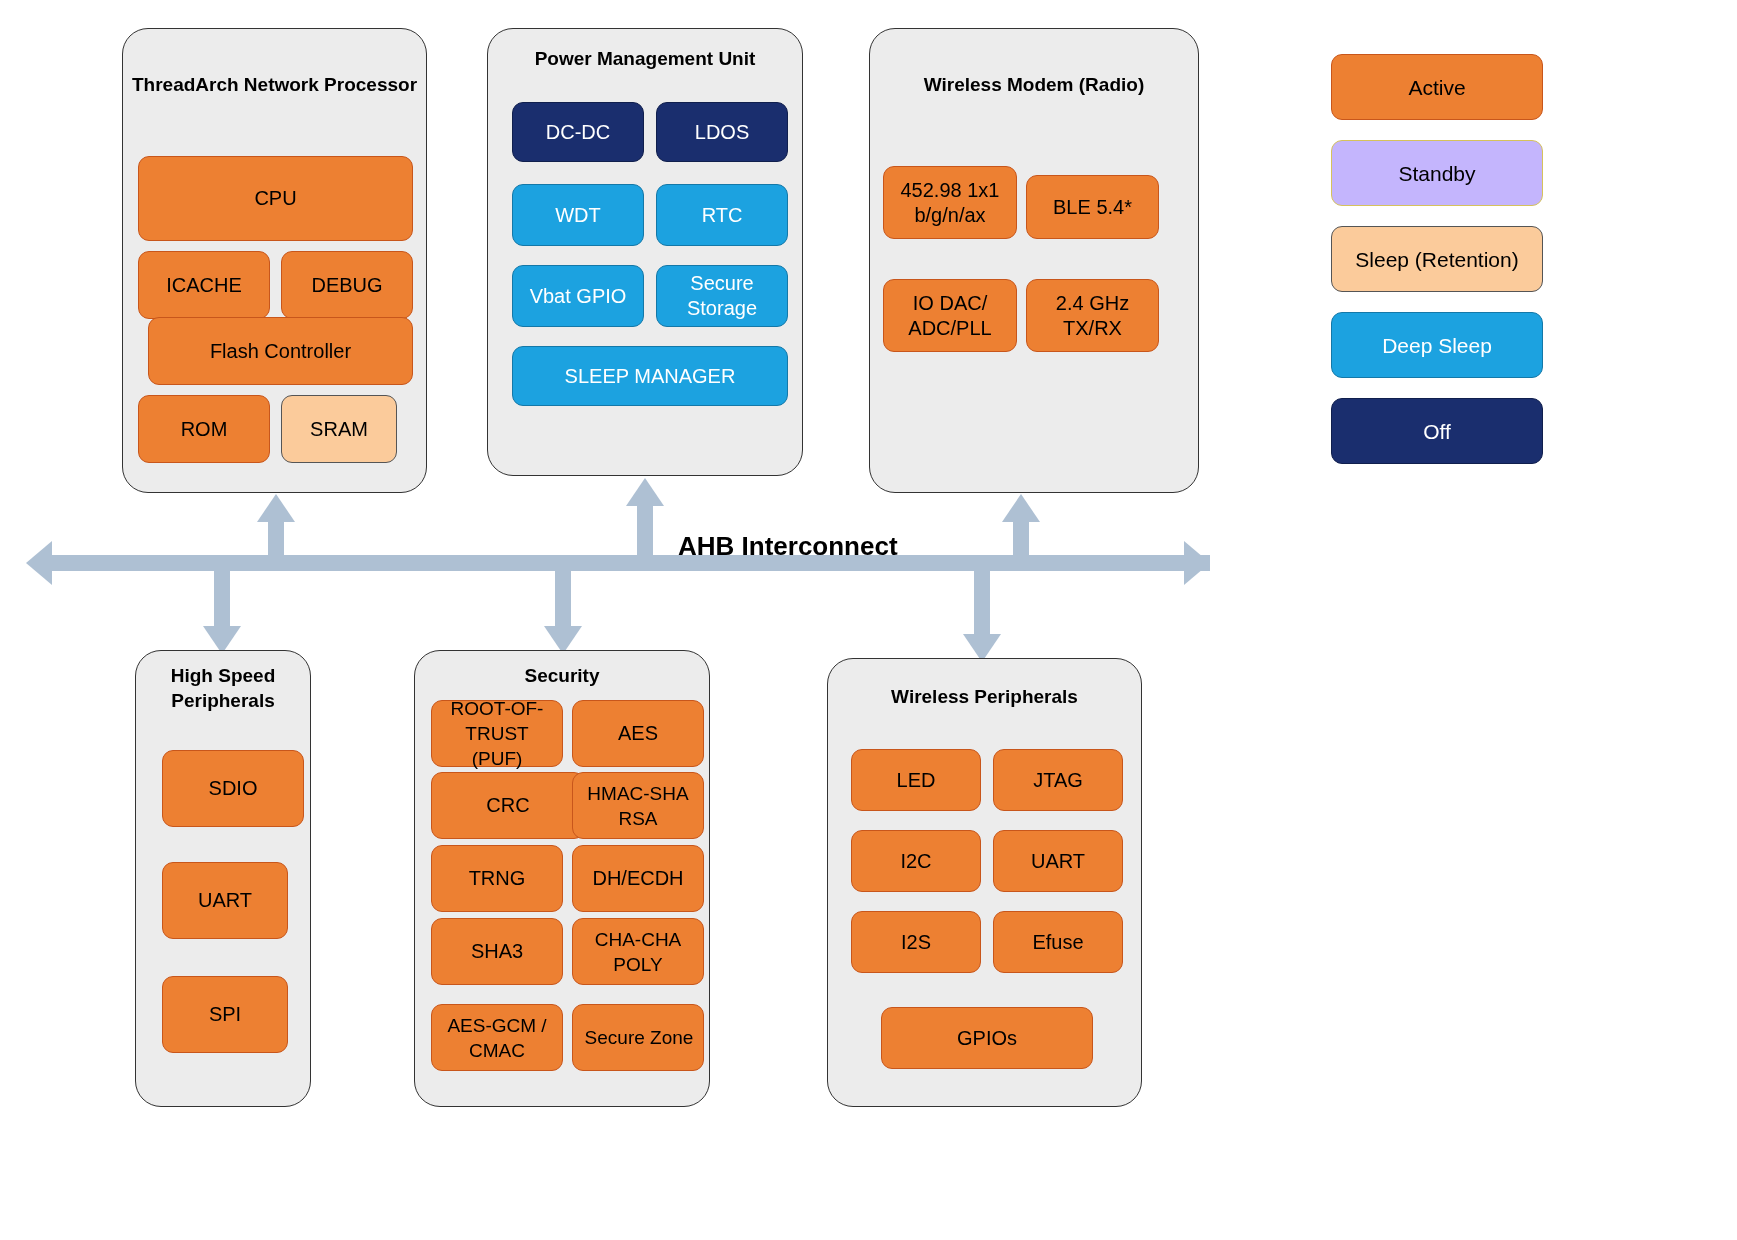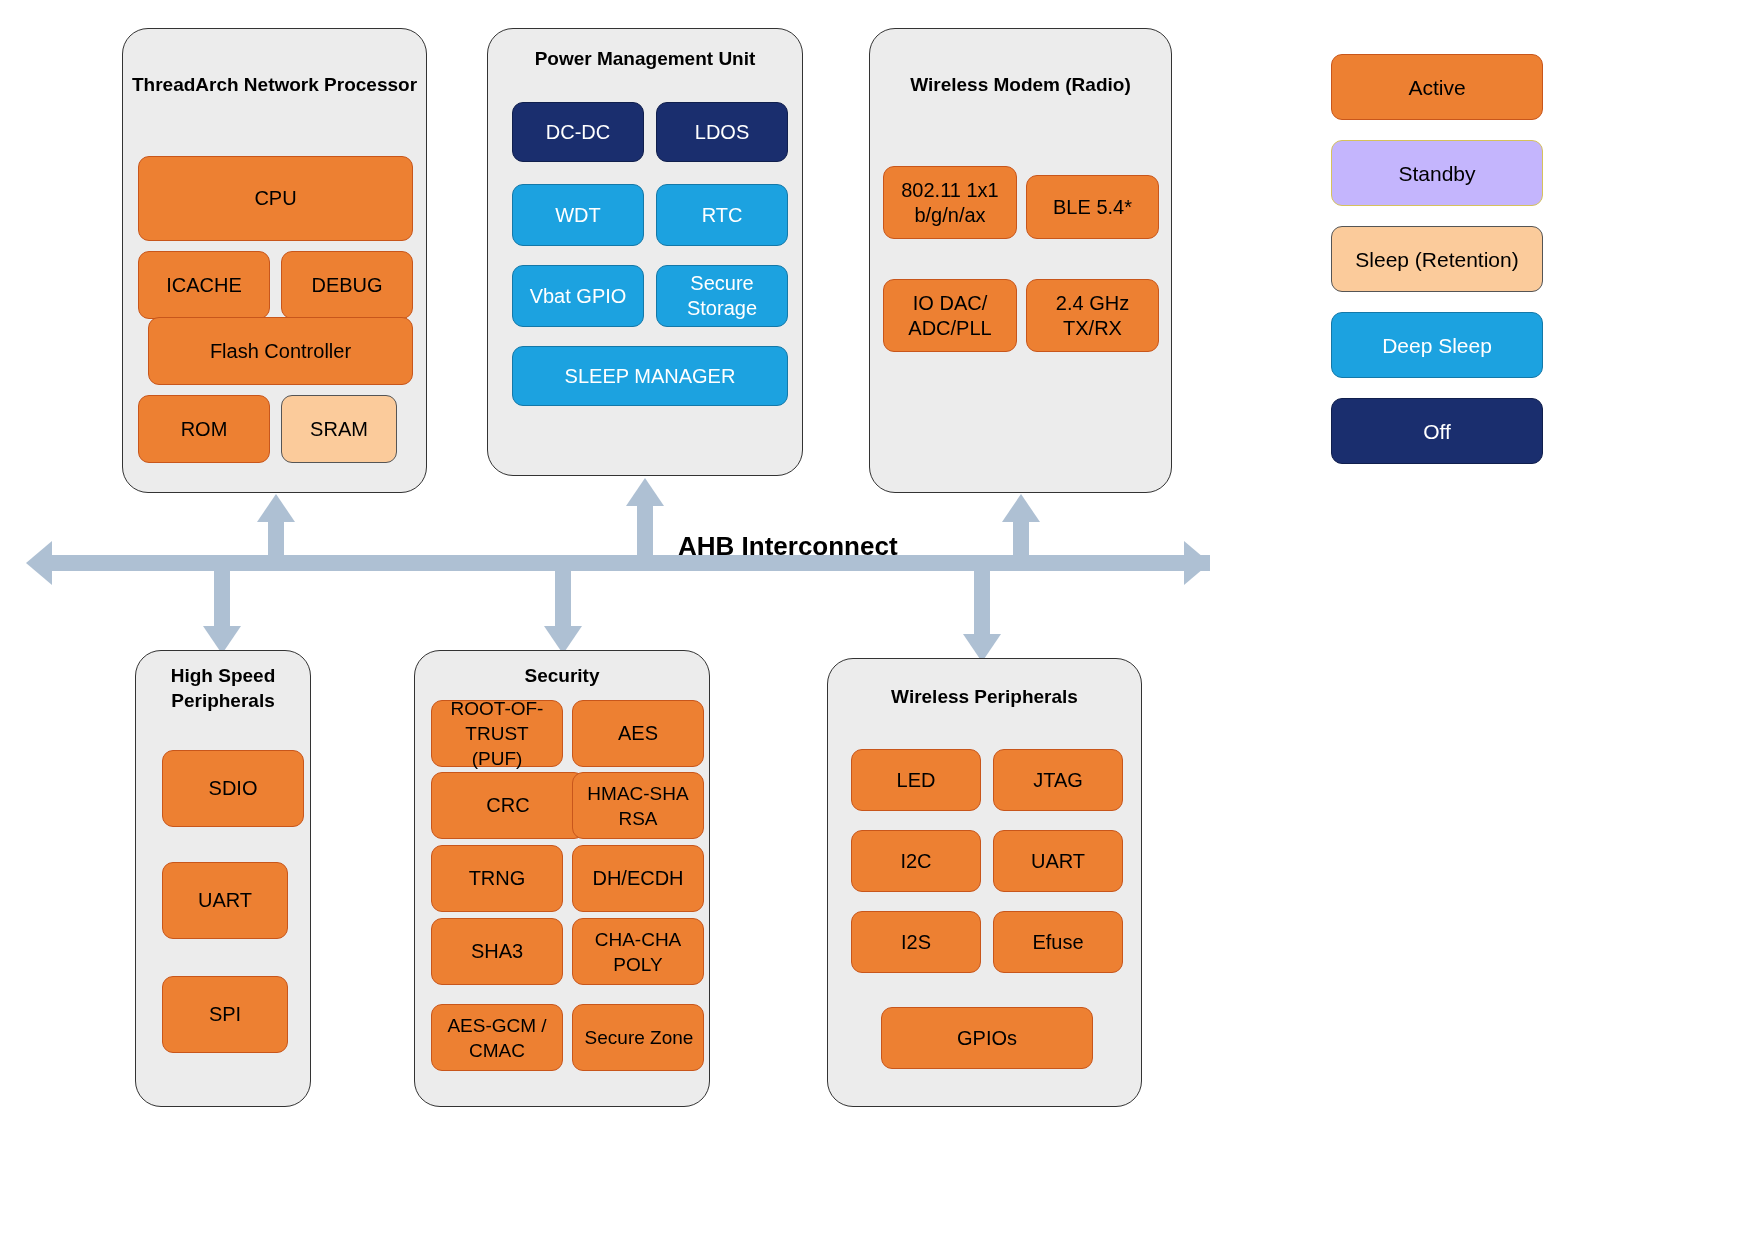--- a/index.html
+++ b/index.html
@@ -110,23 +110,23 @@
     <div class="blk st-off" style="left:24px;top:73px;width:132px;height:60px;">DC-DC</div>
     <div class="blk st-off" style="left:168px;top:73px;width:132px;height:60px;">LDOS</div>
     <div class="blk st-deep" style="left:24px;top:155px;width:132px;height:62px;">WDT</div>
     <div class="blk st-deep" style="left:168px;top:155px;width:132px;height:62px;">RTC</div>
     <div class="blk st-deep" style="left:24px;top:236px;width:132px;height:62px;">Vbat GPIO</div>
     <div class="blk st-deep" style="left:168px;top:236px;width:132px;height:62px;">Secure
 Storage</div>
     <div class="blk st-deep" style="left:24px;top:317px;width:276px;height:60px;">SLEEP MANAGER</div>
   </div>
 
-  <div class="group" style="left:869px;top:28px;width:303px;height:465px;">
+  <div class="group" style="left:869px;top:28px;width:330px;height:465px;">
     <div class="group-title" style="top:43px;">Wireless Modem (Radio)</div>
-    <div class="blk st-active" style="left:13px;top:137px;width:134px;height:73px;">802.11 1x1
+    <div class="blk st-active" style="left:13px;top:137px;width:134px;height:73px;">452.98 1x1
 b/g/n/ax</div>
     <div class="blk st-active" style="left:156px;top:146px;width:133px;height:64px;">BLE 5.4*</div>
     <div class="blk st-active" style="left:13px;top:250px;width:134px;height:73px;">IO DAC/
 ADC/PLL</div>
     <div class="blk st-active" style="left:156px;top:250px;width:133px;height:73px;">2.4 GHz
 TX/RX</div>
   </div>
 
   <div class="arrow-up" style="left:257px;top:494px;width:38px;height:76px;">
     <div class="stem" style="top:26px;height:50px;"></div>

